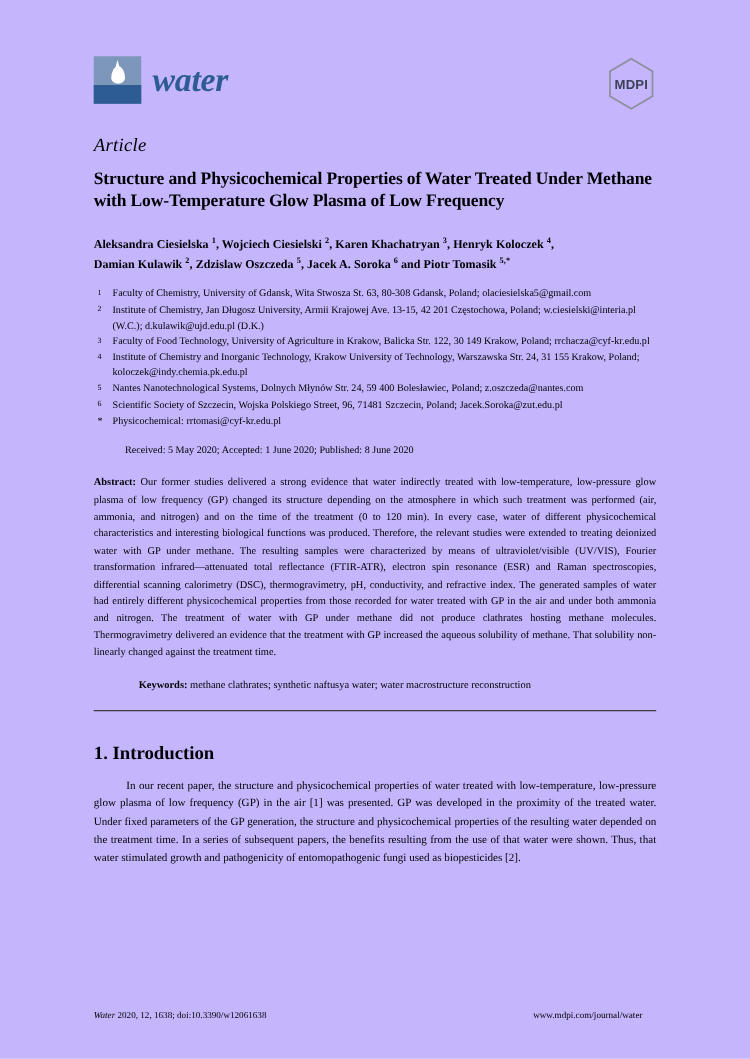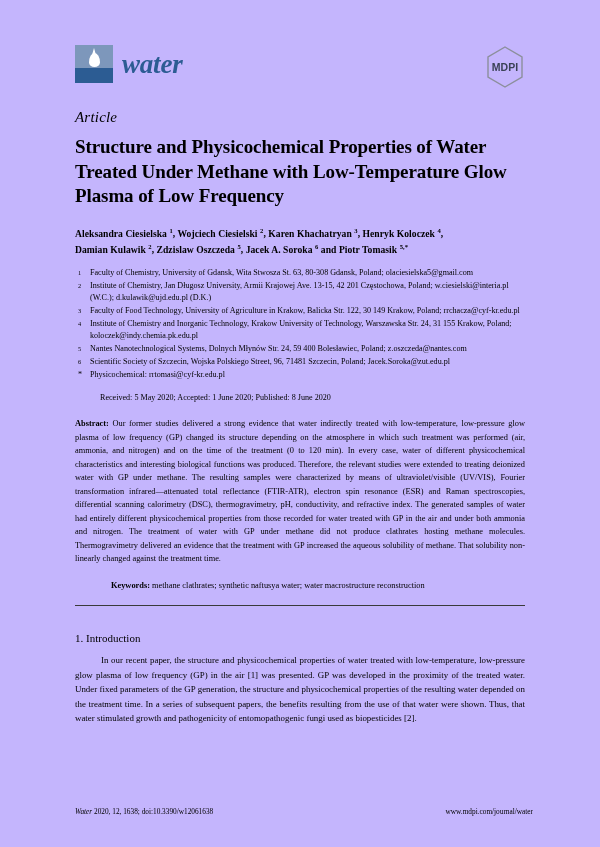--- a/index.html
+++ b/index.html
@@ -95,21 +95,21 @@
     margin-top: 18px;
     font-style: italic;
     font-size: 15px;
     color: #000;
     letter-spacing: 0.2px;
   }
 
   
   .paper-title {
     margin-top: 9px;
-    font-size: 19px;
+    font-size: 14px;
     font-weight: 700;
     line-height: 1.30;
     letter-spacing: -0.1px;
   }
 
   
   .authors {
     margin-top: 17px;
     font-size: 9.6px;
     font-weight: 700;
@@ -171,36 +171,36 @@
   .rule {
     margin-top: 13px;
     border: 0;
     border-top: 1px solid #3a3a3a;
     height: 0;
   }
 
   
   .section-heading {
     margin-top: 26px;
-    font-size: 11px;
-    font-weight: 400;
+    font-size: 15px;
+    font-weight: 700;
   }
   .body-para {
     margin-top: 9px;
     font-size: 8.9px;
     line-height: 1.63;
     text-align: justify;
     text-indent: 26px;
   }
 
   
   .footer {
     position: absolute;
     left: 75px;
-    right: 67px;
+    right: 86px;
     bottom: 31px;
     display: flex;
     justify-content: space-between;
     align-items: flex-start;
     font-size: 7.3px;
     color: #000;
   }
   .footer .left i { font-style: italic; }
 </style>
 </head>

